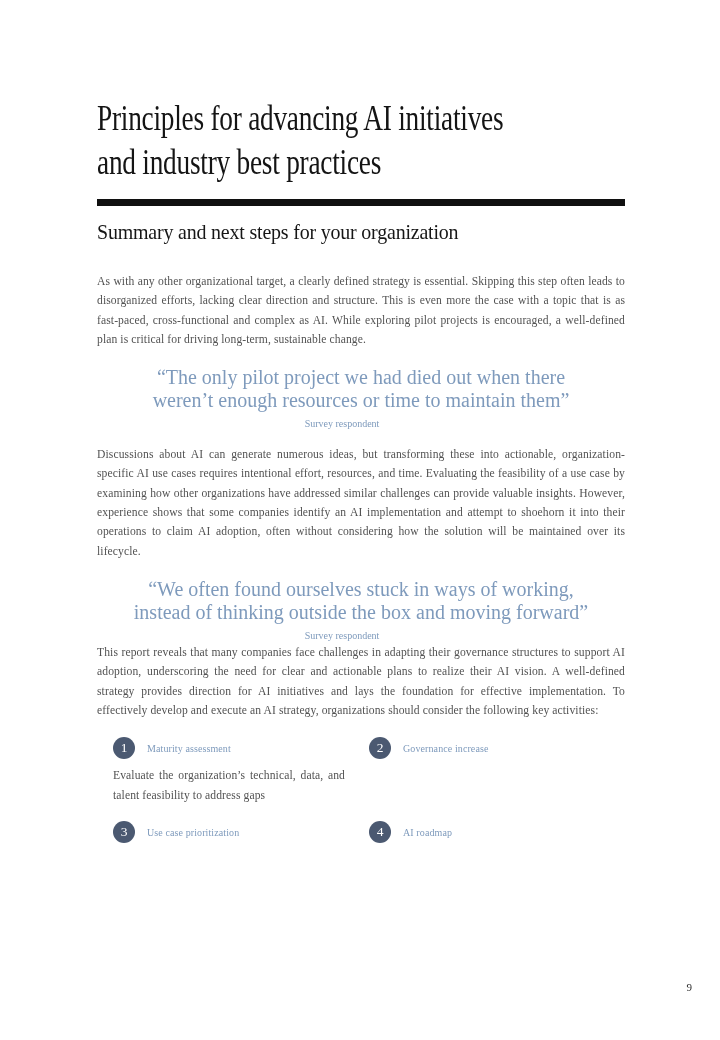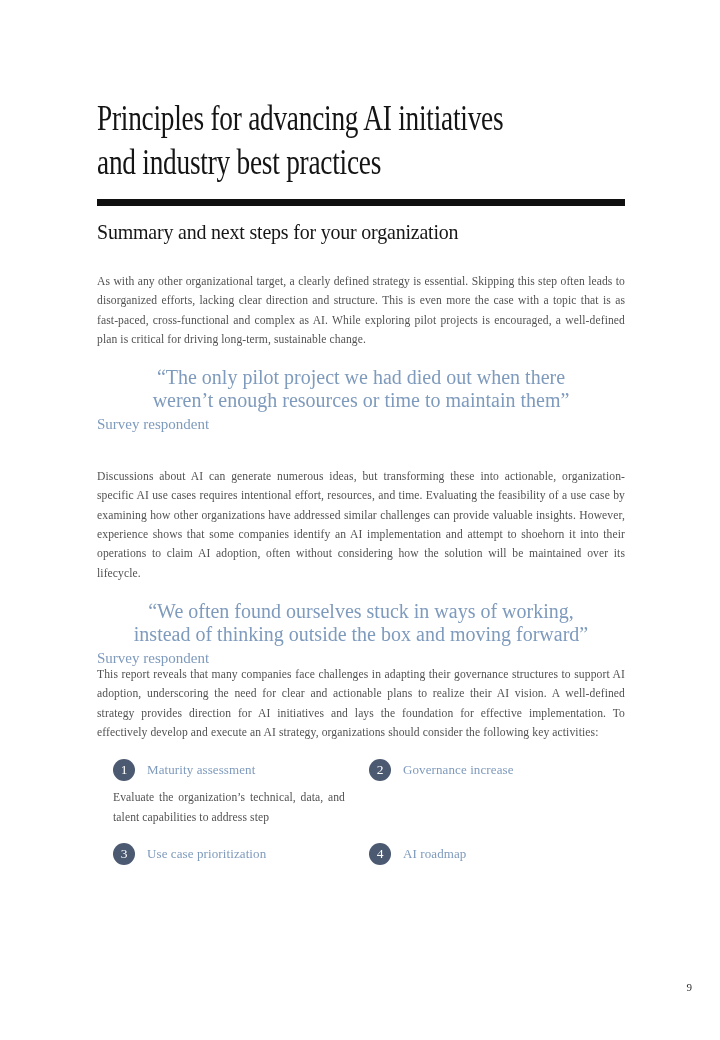--- a/index.html
+++ b/index.html
@@ -48,35 +48,35 @@
   }
   .body-para {
     margin: 0;
     font-size: 11.6px;
     line-height: 19.3px;
     color: #525252;
     text-align: justify;
     letter-spacing: 0.1px;
   }
   .p1 { margin-top: 27px; }
-  .p2 { margin-top: 36px; }
+  .p2 { margin-top: 14px; }
   .p3 { }
   .pull-quote {
     margin-top: 17px;
     text-align: center;
     font-size: 20px;
     line-height: 23px;
     color: #7e9abc;
     white-space: pre-line;
   }
   .quote-attr {
     margin-top: 5px;
-    text-align: left;
+    text-align: center;
     padding-right: 38px;
-    font-size: 15px;
+    font-size: 10px;
     line-height: 14px;
     color: #7e9abc;
   }
   .activities {
     margin: 17px 0 0 16px;
     display: grid;
     grid-template-columns: 232px 232px;
     column-gap: 24px;
     row-gap: 15px;
   }
@@ -90,21 +90,21 @@
     width: 22px;
     height: 22px;
     border-radius: 50%;
     background: #4b5971;
     color: #ffffff;
     font-size: 13.5px;
     line-height: 22px;
     text-align: center;
   }
   .activity-title {
-    font-size: 13px;
+    font-size: 10px;
     color: #7e9abc;
     letter-spacing: 0.1px;
   }
   .activity-desc {
     margin: 7px 0 0 0;
     font-size: 11.6px;
     line-height: 20px;
     color: #525252;
     text-align: justify;
     letter-spacing: 0.1px;
@@ -144,21 +144,21 @@
 
     <p class="body-para p3">This report reveals that many companies face challenges in adapting their governance structures to support AI adoption, underscoring the need for clear and actionable plans to realize their AI vision. A well-defined strategy provides direction for AI initiatives and lays the foundation for effective implementation. To effectively develop and execute an AI strategy, organizations should consider the following key activities:</p>
 
     <div class="activities">
 
       <div class="activity">
         <div class="activity-head">
           <span class="badge">1</span>
           <span class="activity-title">Maturity assessment</span>
         </div>
-        <p class="activity-desc">Evaluate the organization’s technical, data, and talent capabilities to address step</p>
+        <p class="activity-desc">Evaluate the organization’s technical, data, and talent feasibility to address gaps</p>
       </div>
 
       <div class="activity">
         <div class="activity-head">
           <span class="badge">2</span>
           <span class="activity-title">Governance increase</span>
         </div>
       </div>
 
       <div class="activity">

